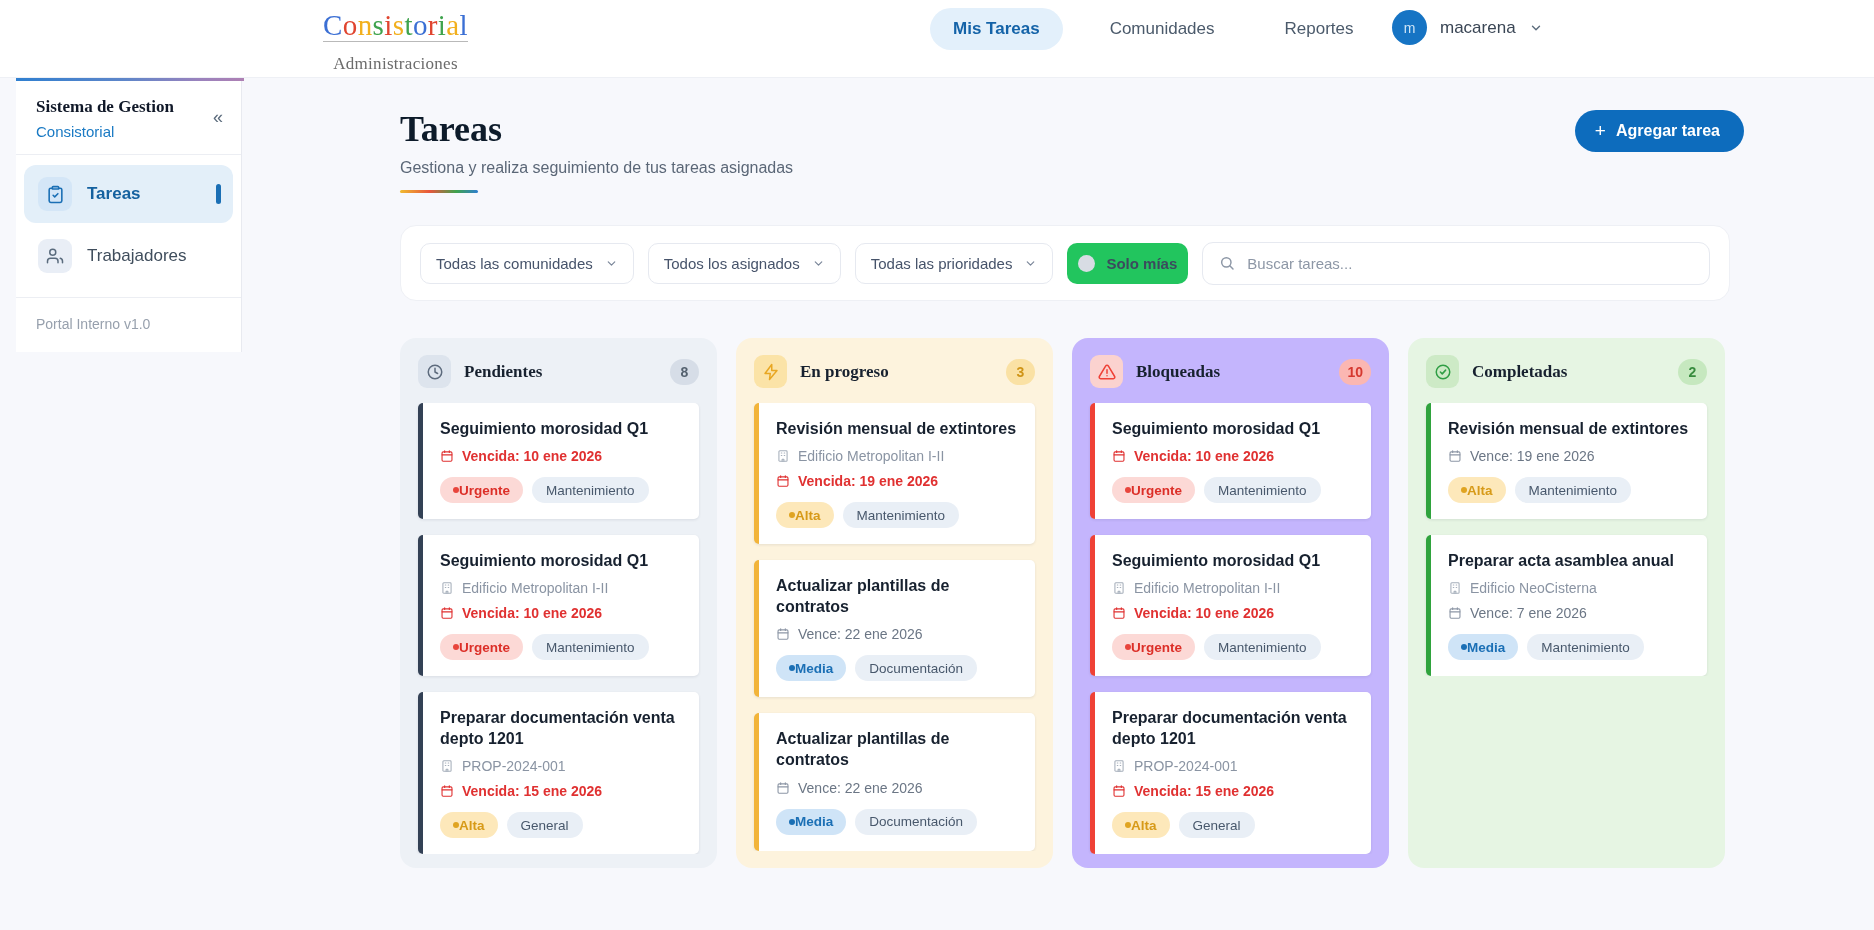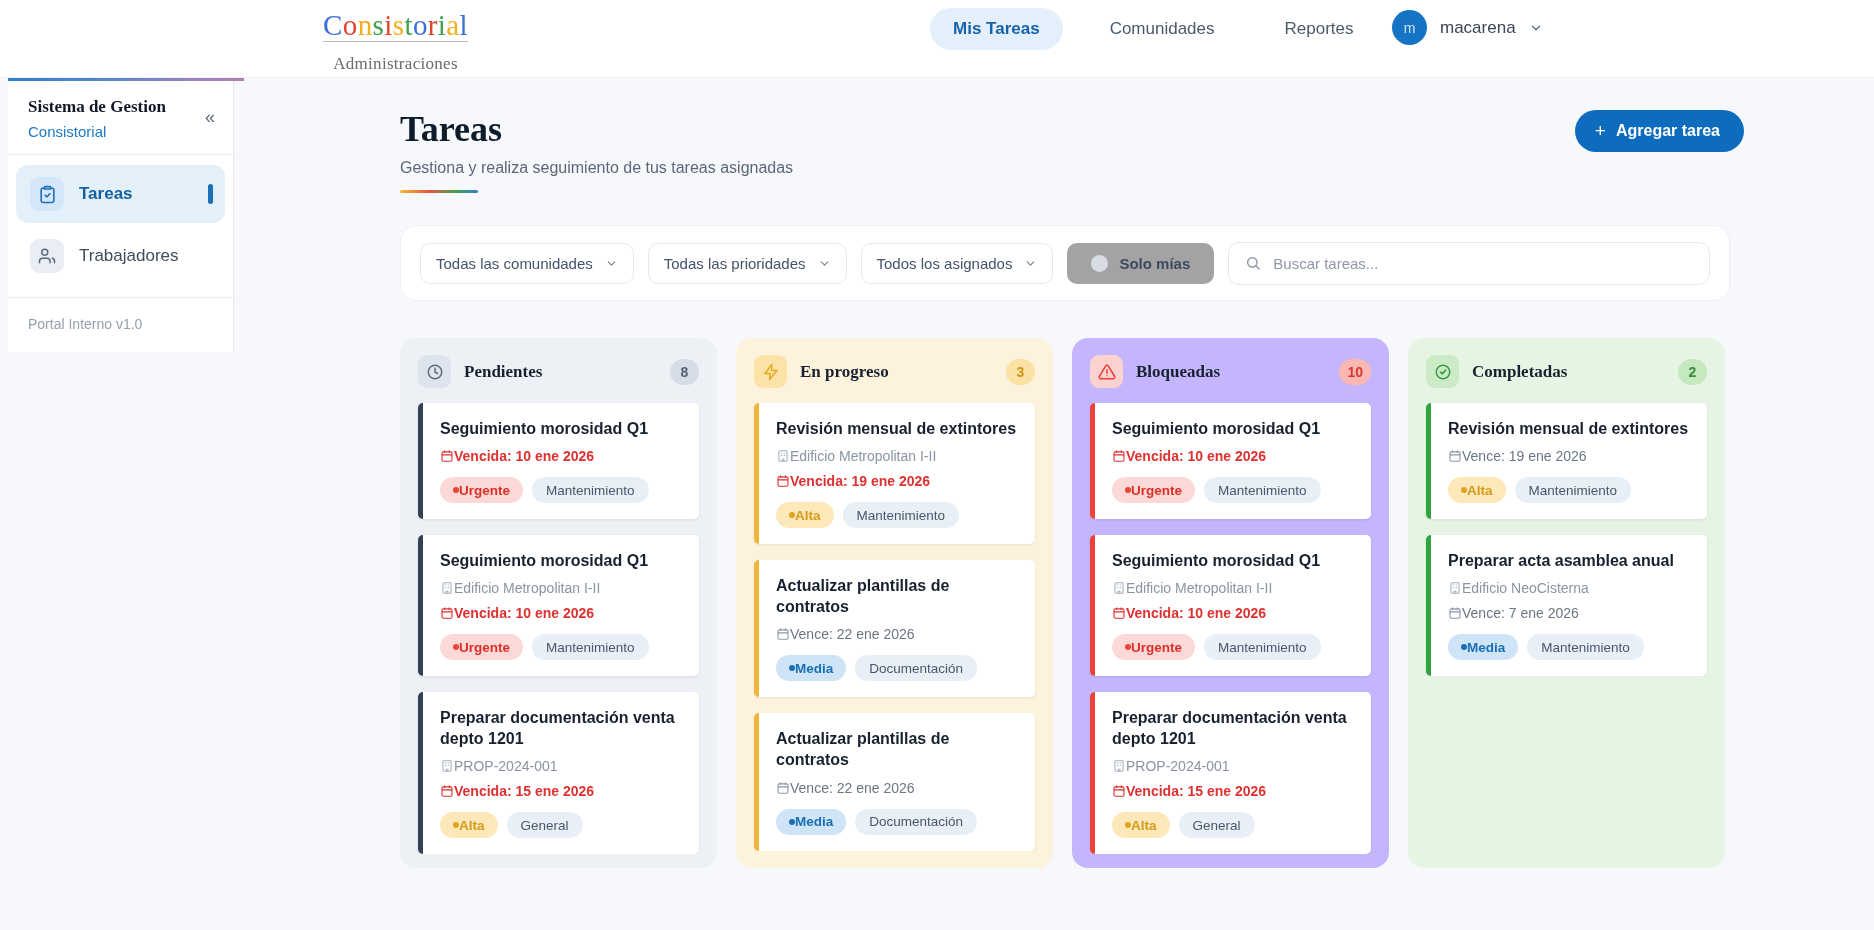--- a/index.html
+++ b/index.html
@@ -36,21 +36,21 @@
   .user-box { position: absolute; left: 1392px; top: 10px; display: flex; align-items: center; gap: 13px; cursor: pointer; }
   .avatar {
     width: 35px; height: 35px; border-radius: 50%; background: #1674c4;
     color: #cfe4f6; font-size: 14px; display: flex; align-items: center; justify-content: center;
   }
   .user-name { font-size: 17px; color: #3a4655; }
   .chev { width: 13px; height: 13px; }
 
   
   .sidebar {
-    position: absolute; top: 78px; left: 8px; width: 226px; height: 274px;
+    position: absolute; top: 78px; left: 16px; width: 226px; height: 274px;
     background: #ffffff; border-right: 1px solid #e8eaf0;
   }
   .sb-accent { height: 3px; width: 244px;
     background: linear-gradient(90deg,#2f7fd0 0%, #5f86c9 45%, #9a82bd 75%, #b57fb0 100%); }
   .sb-head { padding: 16px 20px 14px 20px; position: relative; }
   .sb-title { font-family: "Liberation Serif", serif; font-weight: bold; font-size: 17px; color: #101828; }
   .sb-sub { font-size: 15px; color: #1a7ac4; margin-top: 6px; }
   .sb-collapse { position: absolute; right: 18px; top: 26px; color: #5b6b7c; font-size: 18px; cursor: pointer; }
   .sb-div { height: 1px; background: #eceef3; margin: 0 0 10px 0; }
   .sb-item {
@@ -89,22 +89,22 @@
     position: absolute; left: 156px; top: 147px; width: 1330px; height: 76px;
     background: #fff; border-radius: 16px; border: 1px solid #eef0f5;
     display: flex; align-items: center; padding: 0 19px; gap: 14px;
   }
   .select {
     height: 41px; border: 1px solid #e6e9f0; border-radius: 10px; background: #fff;
     display: flex; align-items: center; gap: 12px; padding: 0 15px; cursor: pointer;
   }
   .select span { font-size: 15px; color: #46536a; white-space: nowrap; }
   .toggle-pill {
-    height: 41px; background: #a3a3a3; border-radius: 10px; display: flex;
-    align-items: center; gap: 11px; padding: 0 24px; cursor: pointer;
+    height: 41px; background: #22c55e; border-radius: 10px; display: flex;
+    align-items: center; gap: 11px; padding: 0 11px; cursor: pointer;
   }
   .toggle-dot { width: 17px; height: 17px; border-radius: 50%; background: #d8dce4; }
   .toggle-pill span { font-size: 15px; color: #3c4a5e; font-weight: bold; }
   .searchbox {
     flex: 1; height: 43px; border: 1px solid #e6e9f0; border-radius: 11px; background: #fff;
     display: flex; align-items: center; gap: 12px; padding: 0 16px; cursor: text;
   }
   .searchbox input { border: none; outline: none; font-size: 15px; color: #46536a;
     font-family: "Liberation Sans", sans-serif; width: 100%; background: transparent; }
   .searchbox input::placeholder { color: #8d97a6; }
@@ -121,21 +121,21 @@
     display: flex; align-items: center; justify-content: center; padding: 0 8px;
   }
   .cards { padding: 0 18px; display: flex; flex-direction: column; gap: 16px; }
 
   .card {
     background: #fff; border-radius: 5px; padding: 15px 17px 16px 17px;
     border-left: 5px solid #334155; box-shadow: 0 1px 3px rgba(16,24,40,.09);
     cursor: pointer;
   }
   .card-title { font-size: 16px; font-weight: bold; color: #17212f; line-height: 1.32; }
-  .card-row { display: flex; align-items: center; margin-top: 9px; font-size: 14px; }
+  .card-row { display: flex; align-items: center; gap: 8px; margin-top: 9px; font-size: 14px; }
   .card-bldg { color: #8a94a3; }
   .card-due { color: #e03131; font-weight: bold; }
   .card-due.ok { color: #6b7685; font-weight: normal; }
   .tags { display: flex; gap: 9px; margin-top: 13px; flex-wrap: wrap; }
   .tag { height: 26px; border-radius: 13px; display: flex; align-items: center; 
          padding: 0 13px; font-size: 13.5px; font-weight: bold; }
   .tag .d { width: 6px; height: 6px; border-radius: 50%; }
   .tag-plain { background: #e9eff6; color: #48586c; font-weight: normal; padding: 0 14px; }
   .tag-urgente { background: #fcd9d6; color: #dc2f28; }
   .tag-alta    { background: #fde8ba; color: #d79a18; }
@@ -241,30 +241,30 @@
       <div class="select">
         <span>Todas las comunidades</span>
         <span>
           <svg width="13" height="13" viewBox="0 0 24 24" fill="none" stroke="#7a8699" stroke-width="2.2" stroke-linecap="round" stroke-linejoin="round">
               <polyline points="6 9 12 15 18 9"></polyline>
             </svg>
         </span>
       </div>
 
       <div class="select">
-        <span>Todas las prioridades</span>
+        <span>Todos los asignados</span>
         <span>
           <svg width="13" height="13" viewBox="0 0 24 24" fill="none" stroke="#7a8699" stroke-width="2.2" stroke-linecap="round" stroke-linejoin="round">
               <polyline points="6 9 12 15 18 9"></polyline>
             </svg>
         </span>
       </div>
 
       <div class="select">
-        <span>Todos los asignados</span>
+        <span>Todas las prioridades</span>
         <span>
           <svg width="13" height="13" viewBox="0 0 24 24" fill="none" stroke="#7a8699" stroke-width="2.2" stroke-linecap="round" stroke-linejoin="round">
               <polyline points="6 9 12 15 18 9"></polyline>
             </svg>
         </span>
       </div>
 
       <div class="toggle-pill">
         <span class="toggle-dot"></span>
         <span>Solo mías</span>

